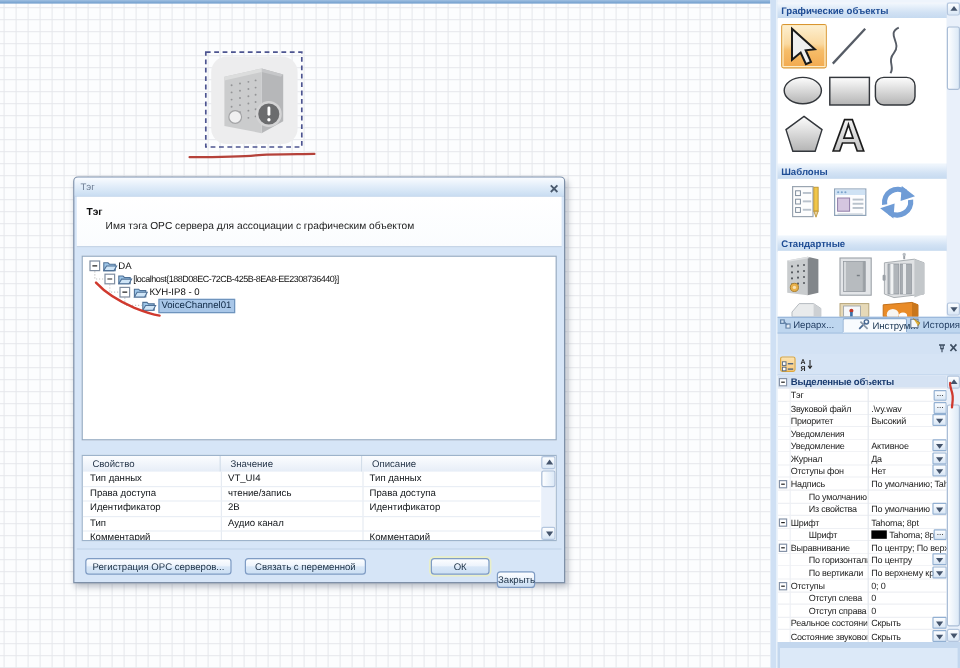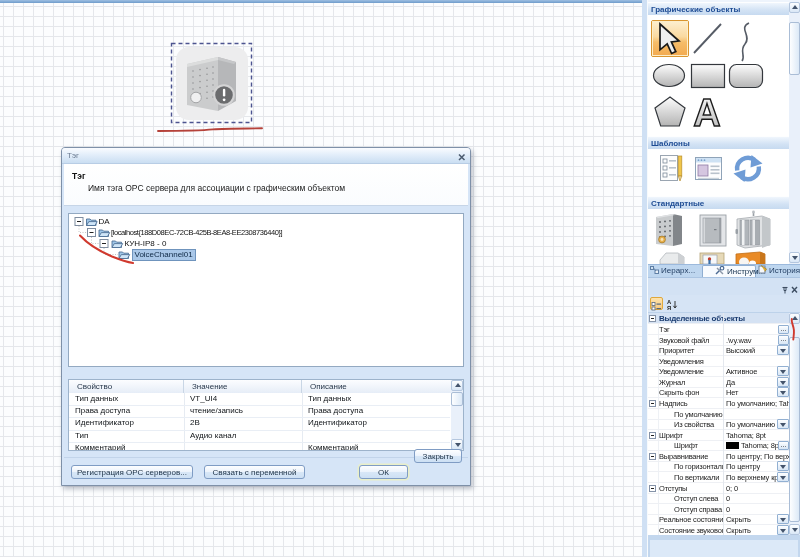--- a/index.html
+++ b/index.html
@@ -372,21 +372,21 @@
         </span>
       </div>
     <div class="gr" style="top:63.9px">
         <span class="lb">Журнал</span>
         <span class="vl">Да</span>
         <span class="ddbtn">
           <span class="tri-dn"></span>
         </span>
       </div>
     <div class="gr" style="top:74.4px">
-        <span class="lb">Скрыть фон</span>
+        <span class="lb">Отступы фон</span>
         <span class="vl">Нет</span>
         <span class="ddbtn">
           <span class="tri-dn"></span>
         </span>
       </div>
     <div class="gr" style="top:85px">
         <span class="exp"></span>
         <span class="lb">Надпись</span>
         <span class="vl" style="width:63px">По умолчанию; Tahc</span>
       </div>
@@ -563,14 +563,14 @@
       <div class="sbthumb" style="position:absolute;left:0;top:12px;width:12px;height:14px"></div>
       <div class="sbbtn" style="position:absolute;left:0;top:59px;width:12px">
           <span class="tri-dn" style="left:3px"></span>
         </div>
     </div>
   </div>
   <div class="sep"></div>
   <div class="btn" style="left:9px;top:317px;width:122px">Регистрация OPC серверов...</div>
   <div class="btn" style="left:142px;top:317px;width:101px">Связать с переменной</div>
   <div class="btn" style="left:297px;top:317px;width:49px;box-shadow:0 0 0 1.5px #e9efc8">ОК</div>
-  <div class="btn" style="left:352px;top:301px;width:48px">Закрыть</div>
+  <div class="btn" style="left:352px;top:328px;width:32px">Закрыть</div>
 </div>
 
 </body></html>

